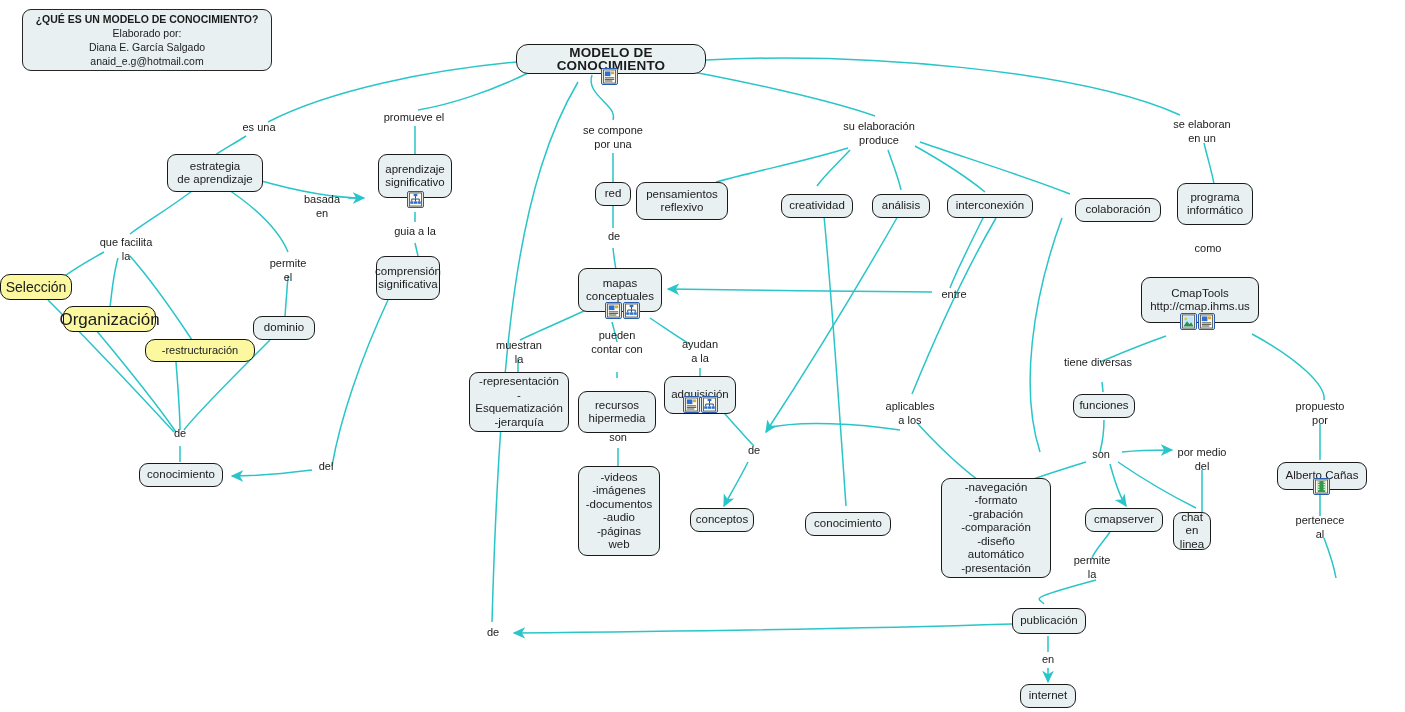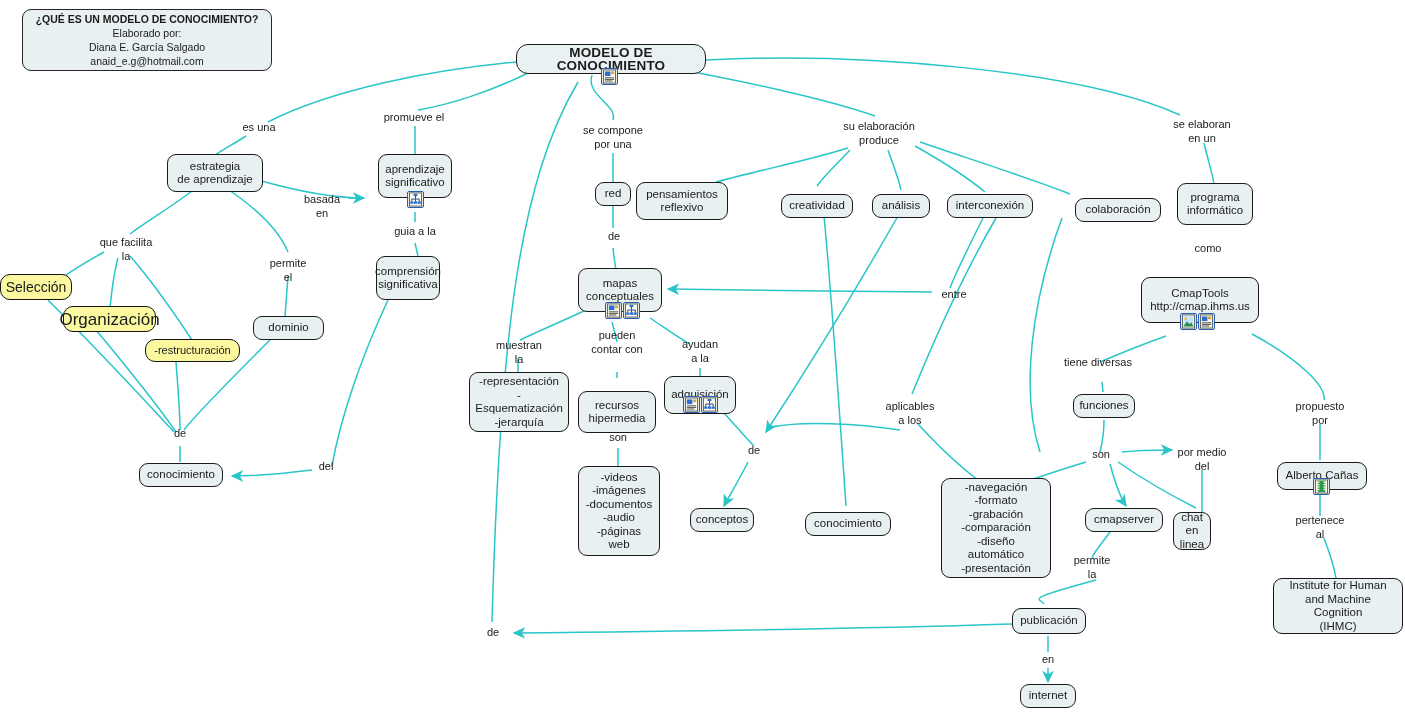--- a/index.html
+++ b/index.html
@@ -278,25 +278,25 @@
   </div>
 
   <div class="node yellow big-y" style="left:0px; top:274px; width:72px; height:26px;">
     <span>Selección</span>
   </div>
 
   <div class="node yellow mid-y" style="left:63px; top:306px; width:93px; height:26px;">
     <span>Organización</span>
   </div>
 
-  <div class="node yellow sm-y" style="left:145px; top:339px; width:95px; height:23px;">
+  <div class="node yellow sm-y" style="left:145px; top:339px; width:110px; height:23px;">
     <span>-restructuración</span>
   </div>
 
-  <div class="node" style="left:253px; top:316px; width:71px; height:24px;">
+  <div class="node" style="left:253px; top:316px; width:62px; height:24px;">
     <span>dominio</span>
   </div>
 
   <div class="node" style="left:139px; top:463px; width:84px; height:24px;">
     <span>conocimiento</span>
   </div>
 
   <div class="node" style="left:595px; top:182px; width:36px; height:24px;">
     <span>red</span>
   </div>
@@ -479,25 +479,20 @@
           <rect x="4.3" y="7.8" width="1.5" height="1.5"></rect>
           <rect x="4.3" y="10.4" width="1.5" height="1.5"></rect>
           <rect x="10.2" y="2.6" width="1.5" height="1.5"></rect>
           <rect x="10.2" y="5.2" width="1.5" height="1.5"></rect>
           <rect x="10.2" y="7.8" width="1.5" height="1.5"></rect>
           <rect x="10.2" y="10.4" width="1.5" height="1.5"></rect>
         </g>
       </svg>
   </div>
 
-  <div class="node" style="left:1273px; top:578px; width:130px; height:56px;">
-    <span>Institute for Human
-and Machine Cognition
-(IHMC)</span>
-  </div>
 
   <div class="node" style="left:1012px; top:608px; width:74px; height:26px;">
     <span>publicación</span>
   </div>
 
   <div class="node" style="left:1020px; top:684px; width:56px; height:24px;">
     <span>internet</span>
   </div>
 
   <div class="elabel" style="left:259px; top:128px;">es una</div>

